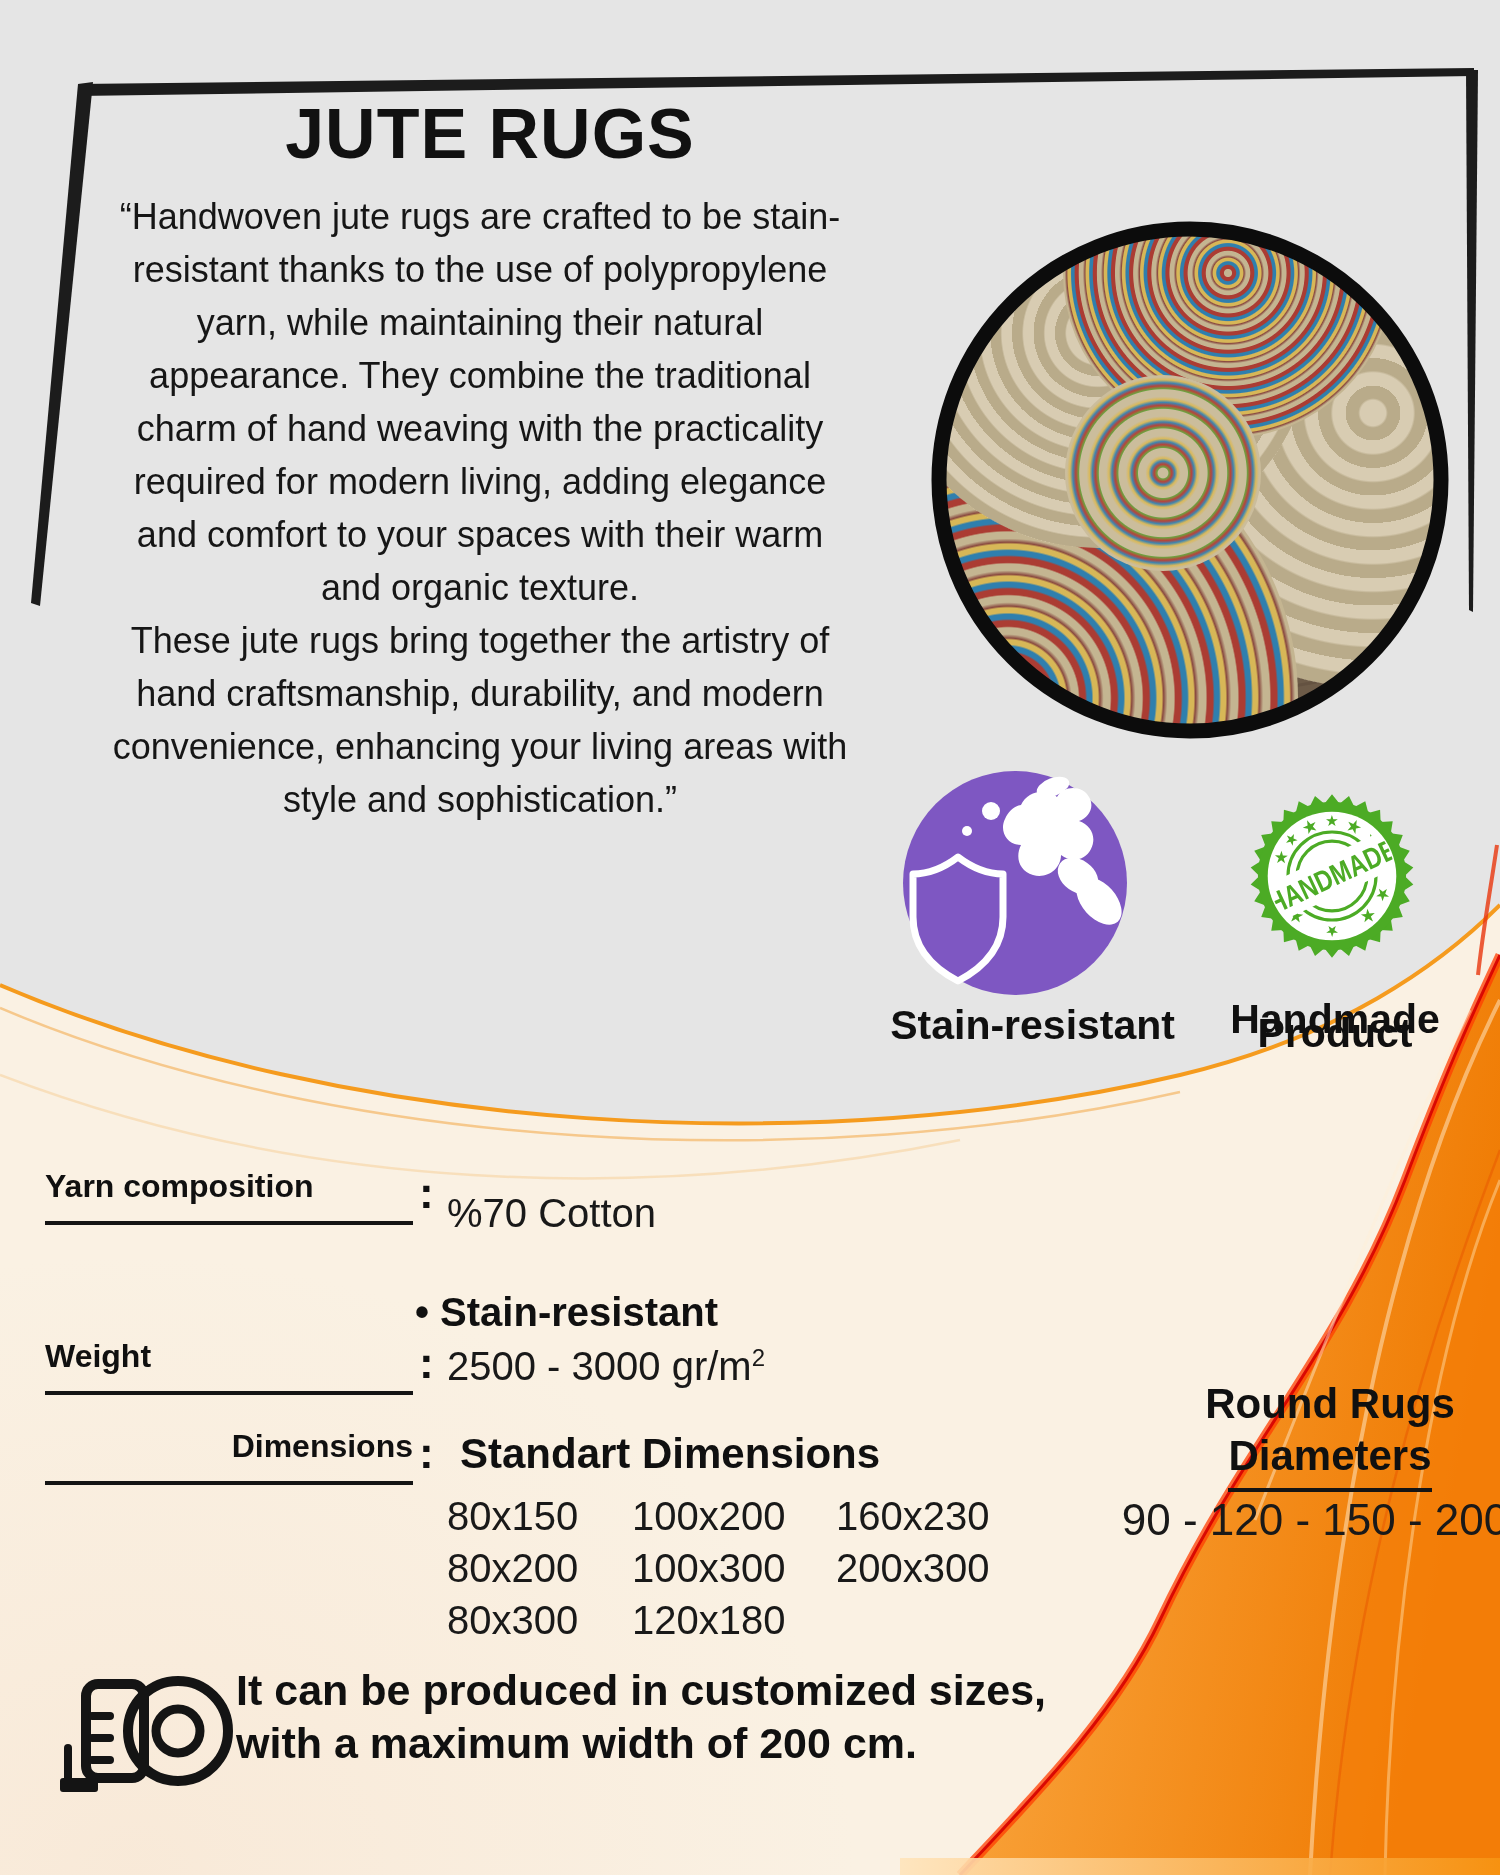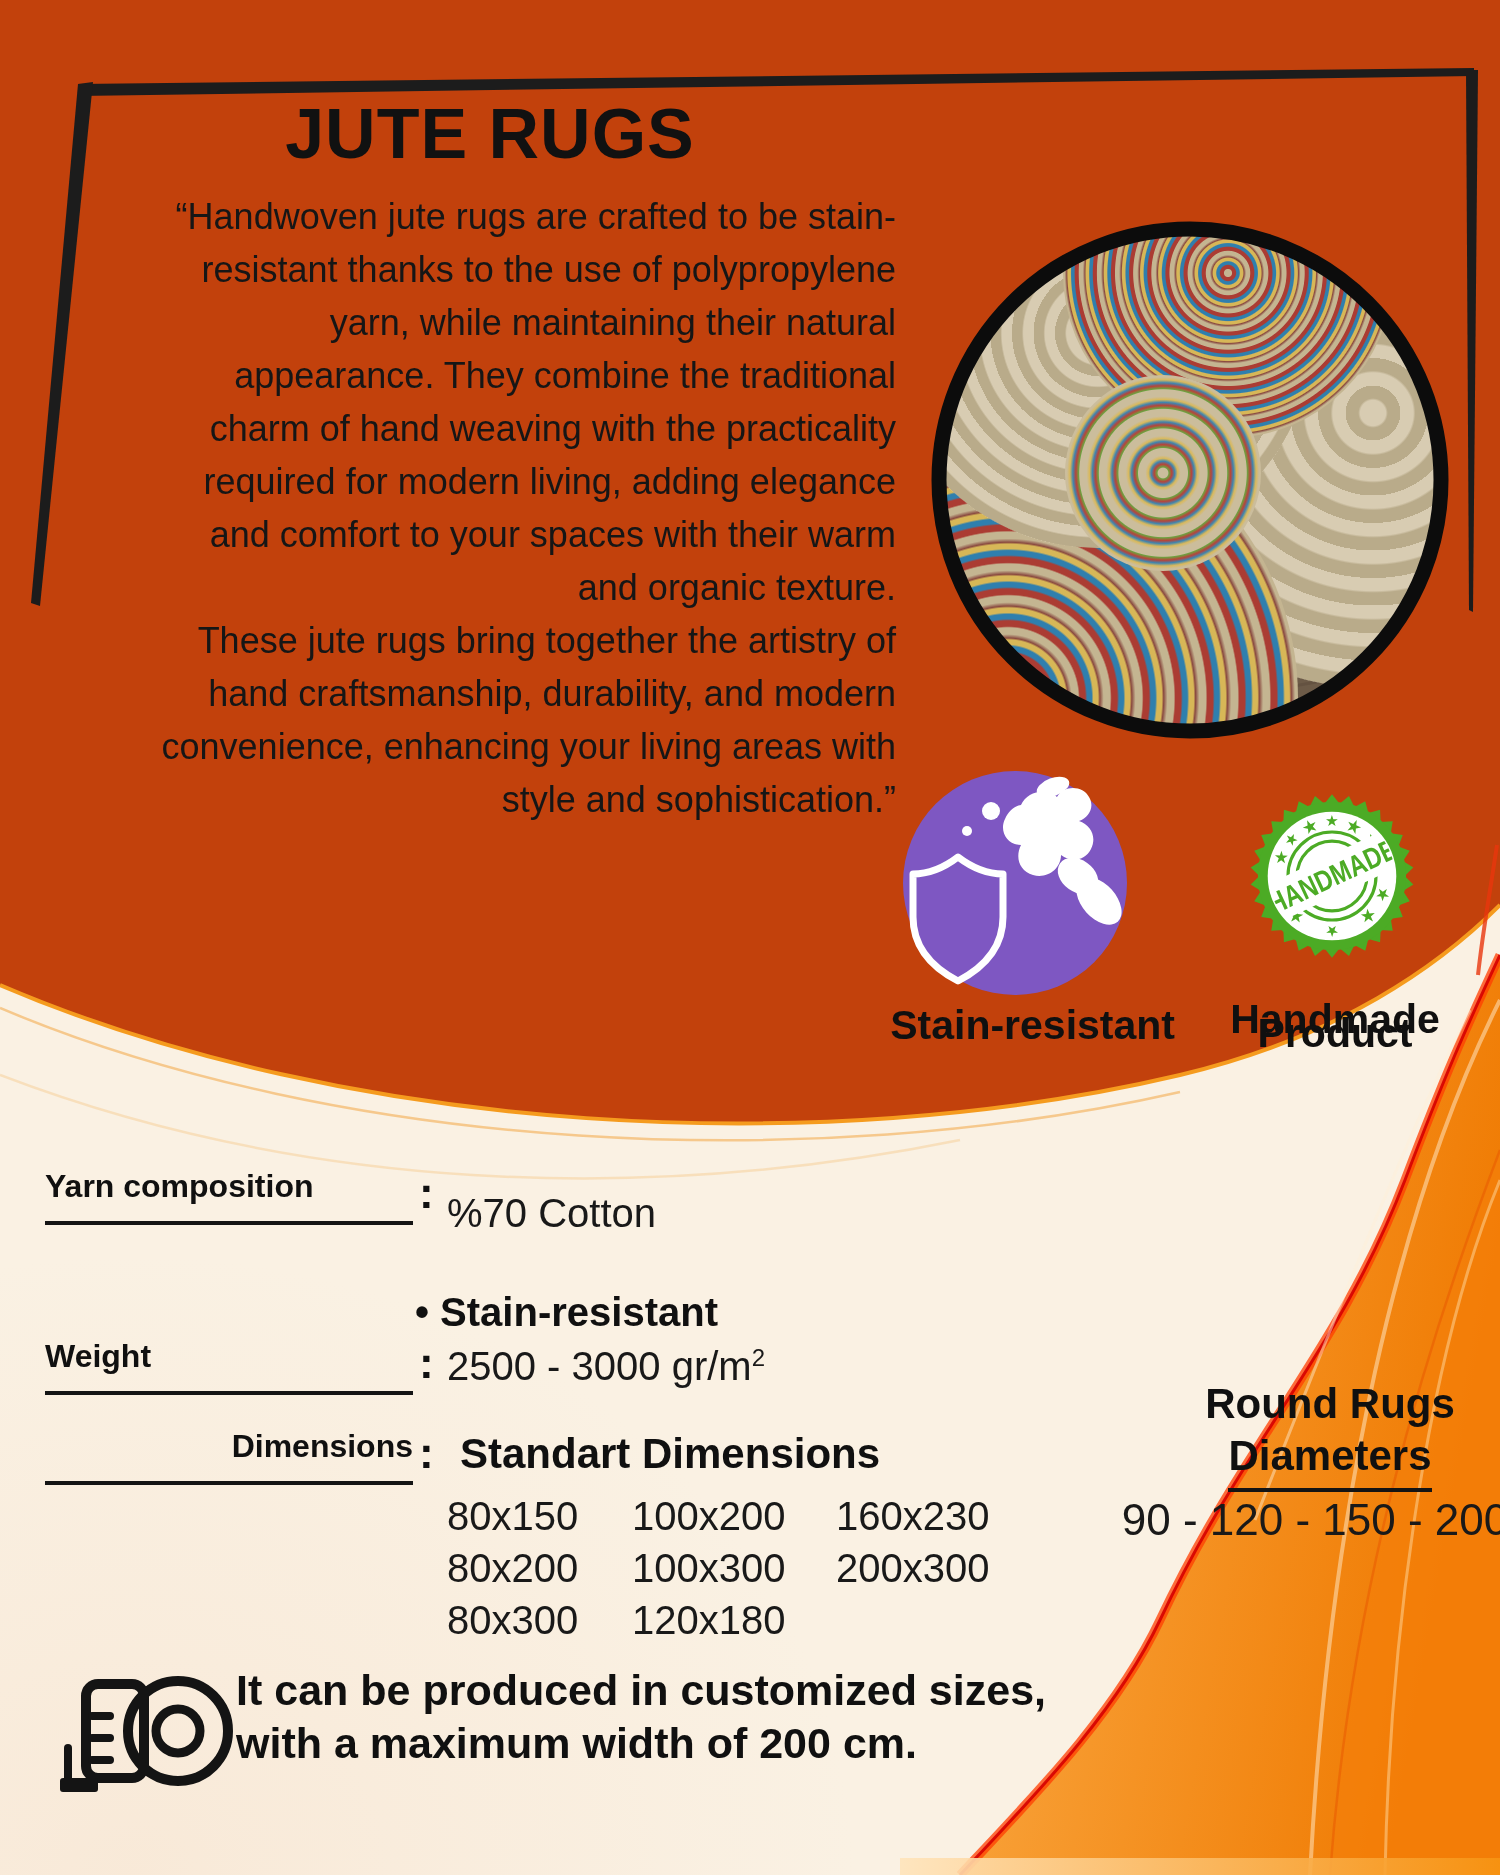--- a/index.html
+++ b/index.html
@@ -1,22 +1,22 @@
 <!DOCTYPE html>
 <html style="--purple: #7e57c2; --green: #4cab25; --orange: #f59b1e; --red: #e8360c; --cream: #faf1e3;"><head>
 <meta charset="utf-8">
 <style>
   html,body{margin:0;padding:0;background:#ffffff;}
   #stage{position:relative;width:1500px;height:1875px;overflow:hidden;
-         font-family:"Liberation Sans",sans-serif;color:#151515;background:#c2410c;}
+         font-family:"Liberation Sans",sans-serif;color:#151515;background:#e5e5e5;}
   .abs{position:absolute;}
   .bg-svg{left:0;top:0;width:1500px;height:1875px;}
   .page-title{left:60px;top:94px;width:860px;text-align:center;
               font-size:70px;font-weight:bold;letter-spacing:1px;color:#111;}
-  .desc{left:40px;top:190px;width:856px;text-align:right;white-space:pre-line;
+  .desc{left:52px;top:190px;width:856px;text-align:center;white-space:pre-line;
         font-size:36px;line-height:53px;color:#161616;}
   .badge-label{font-weight:bold;font-size:41px;color:#101010;text-align:center;}
   .spec-label{font-weight:bold;font-size:32px;color:#101010;display:inline-block;
               width:368px;border-bottom:4px solid #141414;padding-bottom:16px;}
   .spec-colon{font-weight:bold;font-size:44px;color:#101010;}
   .spec-value{font-size:40px;color:#191919;}
   .spec-value-bold{font-size:40px;font-weight:bold;color:#101010;}
   .sizes-grid{left:447px;top:1494px;display:grid;grid-template-columns:185px 204px 200px;
               grid-auto-rows:52px;font-size:40px;color:#191919;}
   .round-block{left:1130px;width:400px;text-align:center;font-weight:bold;

